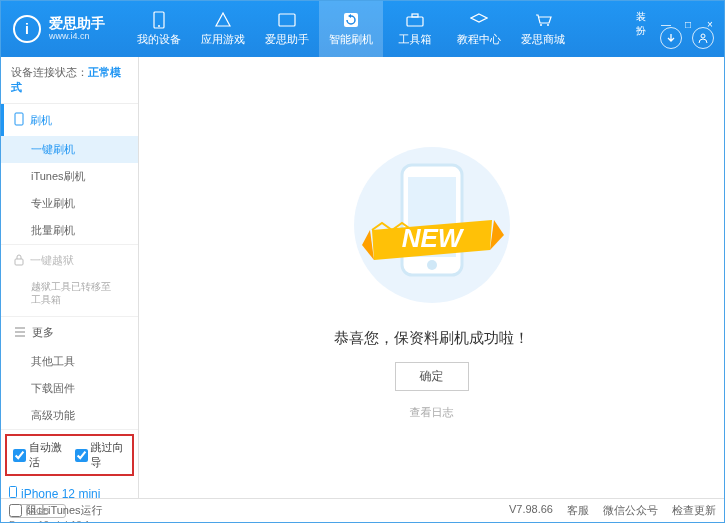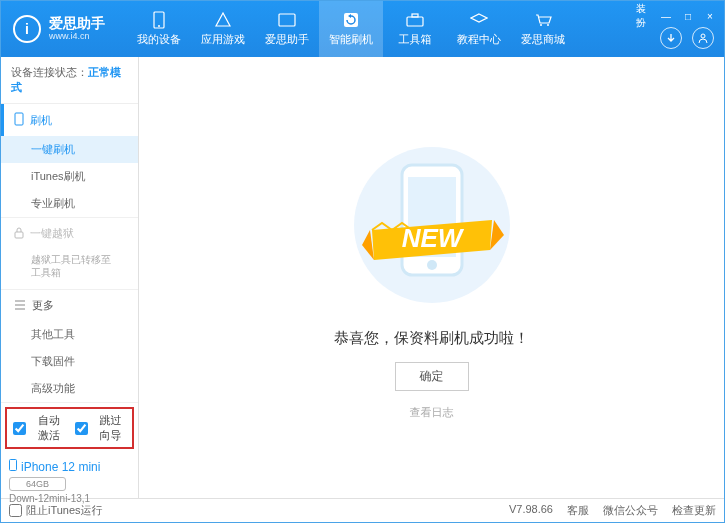--- a/index.html
+++ b/index.html
@@ -8,37 +8,37 @@
 .logo-area { display: flex; align-items: center; padding: 0 12px; gap: 8px; }
 .logo-circle { width: 28px; height: 28px; border: 2px solid #fff; border-radius: 50%; display: flex; align-items: center; justify-content: center; font-weight: bold; font-size: 14px; }
 .brand-text { display: flex; flex-direction: column; line-height: 1.1; }
 .brand-name { font-size: 14px; font-weight: bold; }
 .brand-url { font-size: 9px; opacity: 0.85; }
 .nav-tabs { display: flex; height: 100%; margin-left: 10px; }
 .nav-tab { width: 64px; display: flex; flex-direction: column; align-items: center; justify-content: center; gap: 3px; font-size: 11px; cursor: pointer; }
 .nav-tab.active { background: rgba(255,255,255,0.22); }
 .nav-icon { width: 20px; height: 18px; display: flex; align-items: center; justify-content: center; }
 .nav-icon svg { fill: #fff; }
-.header-right { position: absolute; right: 6px; top: 8px; display: flex; gap: 6px; font-size: 10px; }
+.header-right { position: absolute; right: 6px; top: 16px; display: flex; gap: 6px; font-size: 10px; }
 .win-btn { width: 16px; height: 14px; display: flex; align-items: center; justify-content: center; cursor: pointer; color: #fff; }
 .header-icons { position: absolute; right: 10px; bottom: 8px; display: flex; gap: 10px; }
 .circ-btn { width: 22px; height: 22px; border: 1.5px solid rgba(255,255,255,0.8); border-radius: 50%; display: flex; align-items: center; justify-content: center; cursor: pointer; }
 .body-area { display: flex; height: calc(100% - 56px - 24px); }
 .sidebar { width: 138px; border-right: 1px solid #e0e0e0; display: flex; flex-direction: column; font-size: 11px; }
 .status-row { padding: 8px 10px; border-bottom: 1px solid #eee; color: #666; font-size: 11px; }
 .status-val { color: #2196f3; font-weight: bold; }
 .side-group { border-bottom: 1px solid #f0f0f0; }
 .side-head { display: flex; align-items: center; gap: 6px; padding: 8px 10px; color: #555; cursor: pointer; border-left: 3px solid transparent; }
 .side-head.primary { color: #2196f3; border-left-color: #2196f3; }
 .side-head.muted { color: #bbb; }
 .side-item { padding: 6px 10px 6px 30px; color: #666; cursor: pointer; }
 .side-item.active { background: #e3f2fd; color: #2196f3; }
 .side-note { padding: 4px 10px 10px 30px; color: #aaa; font-size: 10px; line-height: 1.3; }
 .red-box { border: 2px solid #d32f2f; margin: 4px; padding: 4px 6px; display: flex; gap: 10px; align-items: center; font-size: 11px; color: #444; }
-.red-box label { display: flex; align-items: center; gap: 12px; cursor: pointer; }
+.red-box label { display: flex; align-items: center; gap: 3px; cursor: pointer; }
 .device-area { padding: 6px 8px; }
 .device-name { color: #2196f3; font-size: 12px; display: flex; align-items: center; gap: 4px; }
 .device-badge { display: inline-block; border: 1px solid #bbb; border-radius: 3px; padding: 1px 16px; font-size: 9px; color: #888; margin-top: 3px; }
 .device-model { font-size: 10px; color: #888; margin-top: 2px; }
 .main { flex: 1; display: flex; flex-direction: column; align-items: center; justify-content: center; gap: 14px; position: relative; }
 .phone-illustration { width: 160px; height: 180px; position: relative; }
 .footer { height: 24px; border-top: 1px solid #e0e0e0; display: flex; align-items: center; padding: 8px 8px; font-size: 11px; color: #666; }
 .footer label { display: flex; align-items: center; gap: 4px; cursor: pointer; }
 .footer-right { margin-left: auto; display: flex; gap: 14px; }
 .footer-link { cursor: pointer; }
@@ -153,20 +153,21 @@
     <div class="side-group">
       <div class="side-head primary">
         <span><svg width="10" height="14" viewBox="0 0 10 14">
               <rect x="1" y="1" width="8" height="12" rx="1" fill="none" stroke="#2196f3"></rect>
             </svg></span>
         <span>刷机</span>
       </div>
       <div class="side-item active">一键刷机</div>
       <div class="side-item">iTunes刷机</div>
       <div class="side-item">专业刷机</div>
+      <div class="side-item">批量刷机</div>
     </div>
     <div class="side-group">
       <div class="side-head muted">
         <span><svg width="10" height="12" viewBox="0 0 10 12">
               <rect x="1" y="5" width="8" height="6" rx="1" fill="none" stroke="#bbb"></rect>
               <path d="M3 5 L3 3 A2 2 0 0 1 7 3 L7 5" fill="none" stroke="#bbb"></path>
             </svg></span>
         <span>一键越狱</span>
       </div>
       <div class="side-note" style="white-space:pre-line;">越狱工具已转移至

